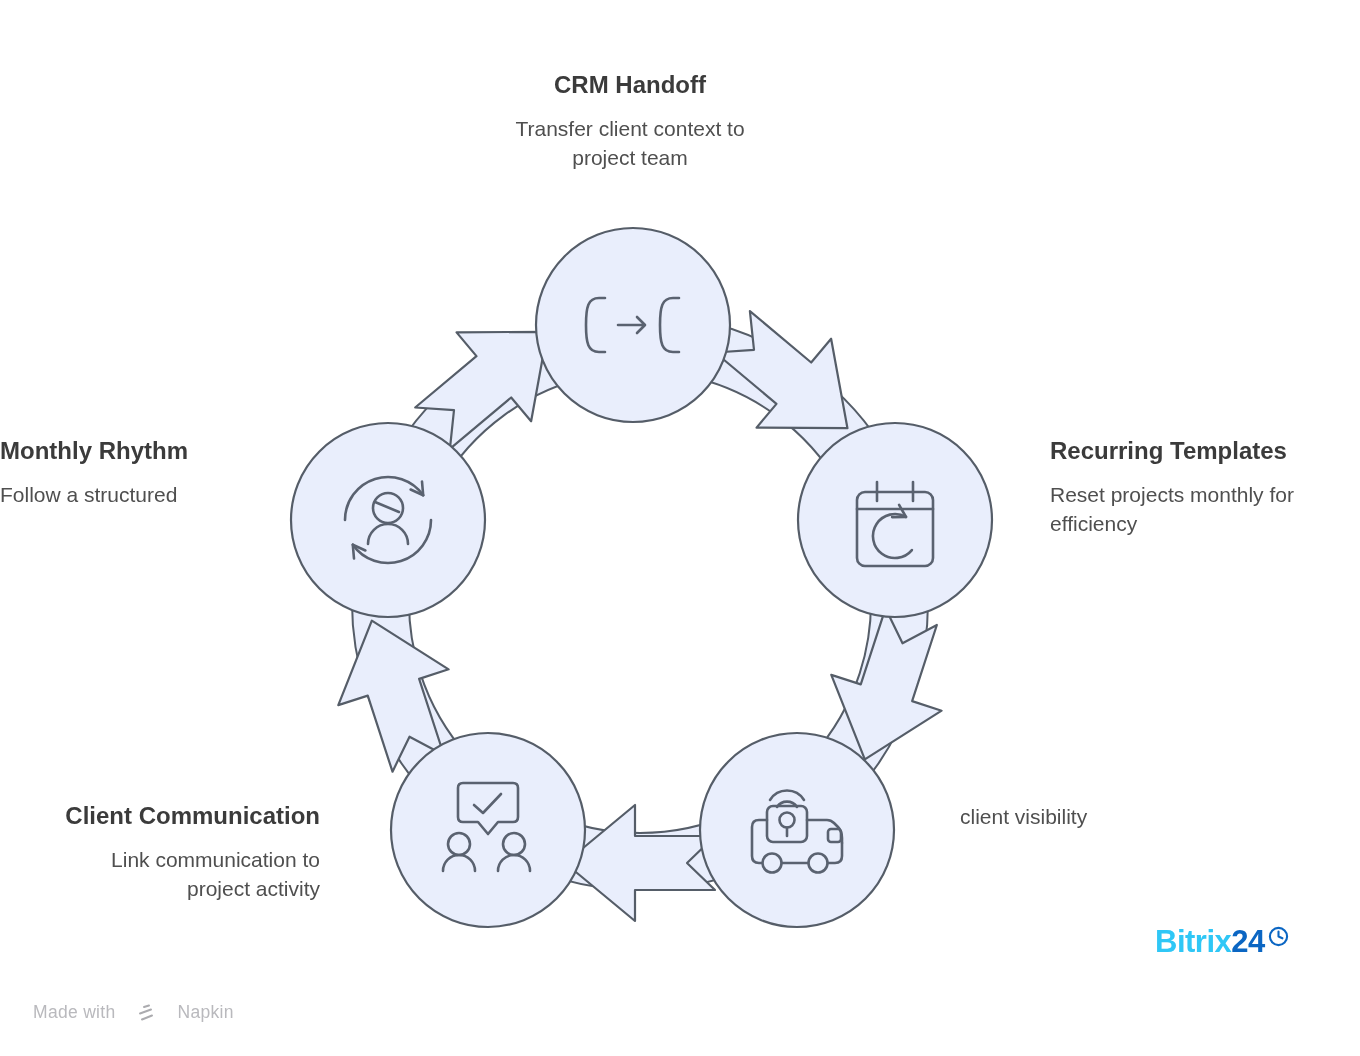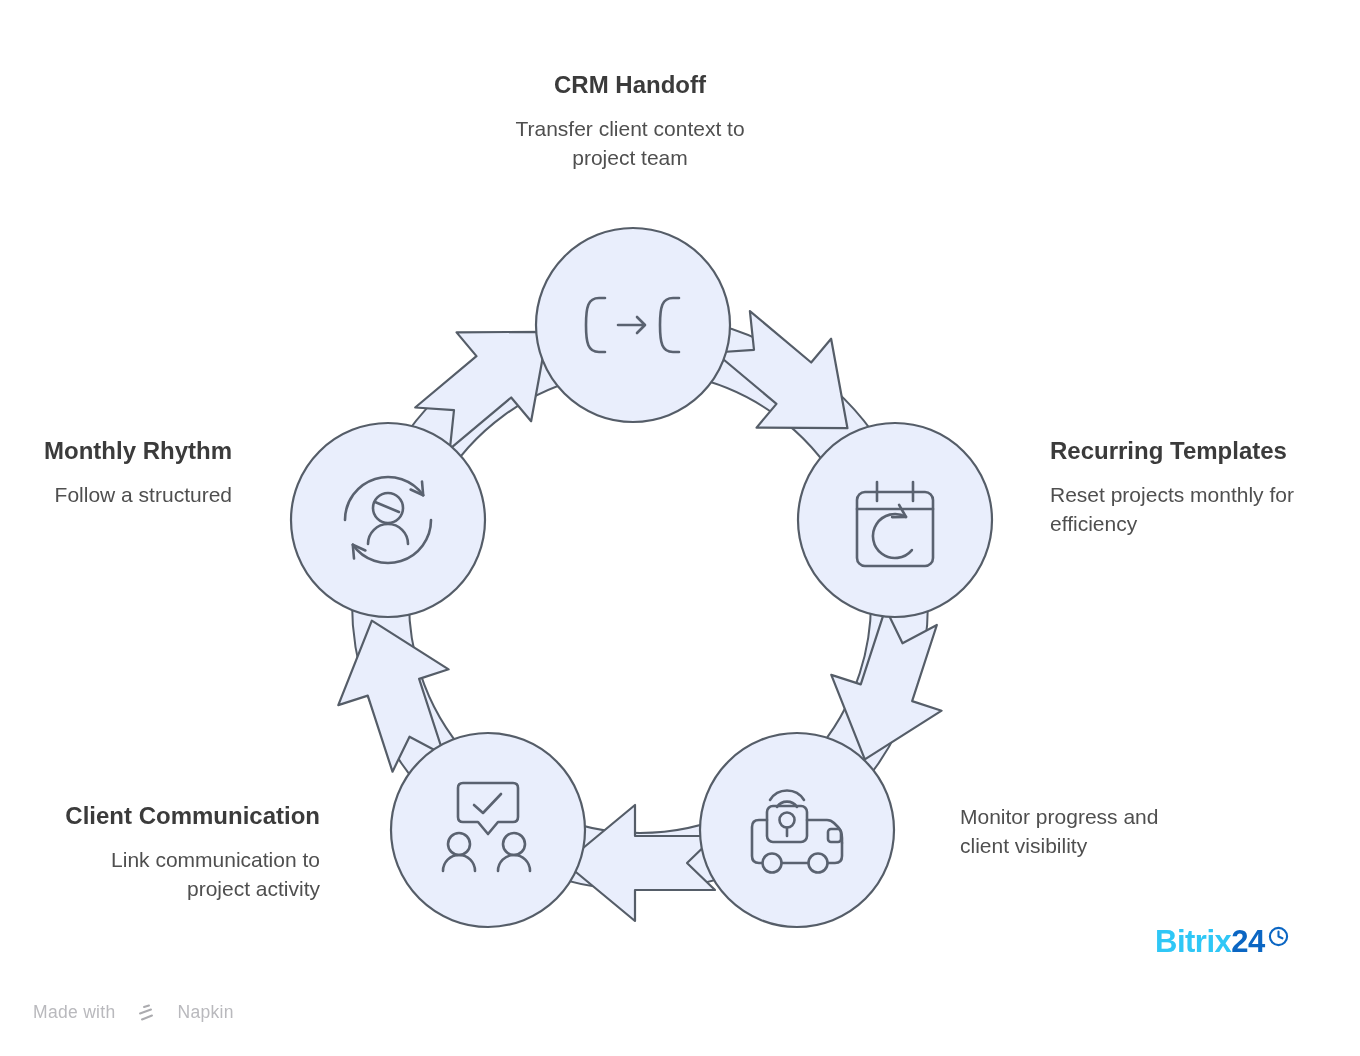--- a/index.html
+++ b/index.html
@@ -6,21 +6,21 @@
   #canvas{
     position:relative;width:1360px;height:1056px;background:#ffffff;
     font-family:"Liberation Sans",sans-serif;overflow:hidden;
   }
   #diagram-svg{position:absolute;left:0;top:0;}
   .node-label{position:absolute;}
   .node-title{font-size:24px;font-weight:bold;color:#3b3b3b;margin:0 0 15px 0;line-height:28px;}
   .node-desc{font-size:21px;color:#4f4f4f;line-height:29px;margin:0;}
   .lbl-crm{left:330px;top:71px;width:600px;text-align:center;}
   .lbl-recurring{left:1050px;top:437px;width:310px;text-align:left;}
-  .lbl-monthly{left:0px;top:437px;width:232px;text-align:right;}
+  .lbl-monthly{left:0px;top:437px;width:232px;}
   .lbl-delivery{left:960px;top:802px;width:310px;text-align:left;}
   .lbl-client{left:20px;top:802px;width:300px;text-align:right;}
   .bitrix-logo{
     position:absolute;left:1155px;top:924px;font-size:31px;font-weight:bold;
     letter-spacing:-0.5px;display:flex;align-items:flex-start;
   }
   .bitrix-light{color:#2fc7f6;}
   .bitrix-dark{color:#0b66c3;}
   .bitrix-clock{margin-left:3px;margin-top:2px;}
   .made-with{
@@ -115,21 +115,20 @@
     <div class="node-desc">project team</div>
   </div>
 
   <div class="node-label lbl-recurring">
     <div class="node-title">Recurring Templates</div>
     <div class="node-desc">Reset projects monthly for</div>
     <div class="node-desc">efficiency</div>
   </div>
 
   <div class="node-label lbl-delivery">
-    <div class="node-desc">Monitor progress and</div>
     <div class="node-desc">client visibility</div>
   </div>
 
   <div class="node-label lbl-client">
     <div class="node-title">Client Communication</div>
     <div class="node-desc">Link communication to</div>
     <div class="node-desc">project activity</div>
   </div>
 
   <div class="node-label lbl-monthly">

